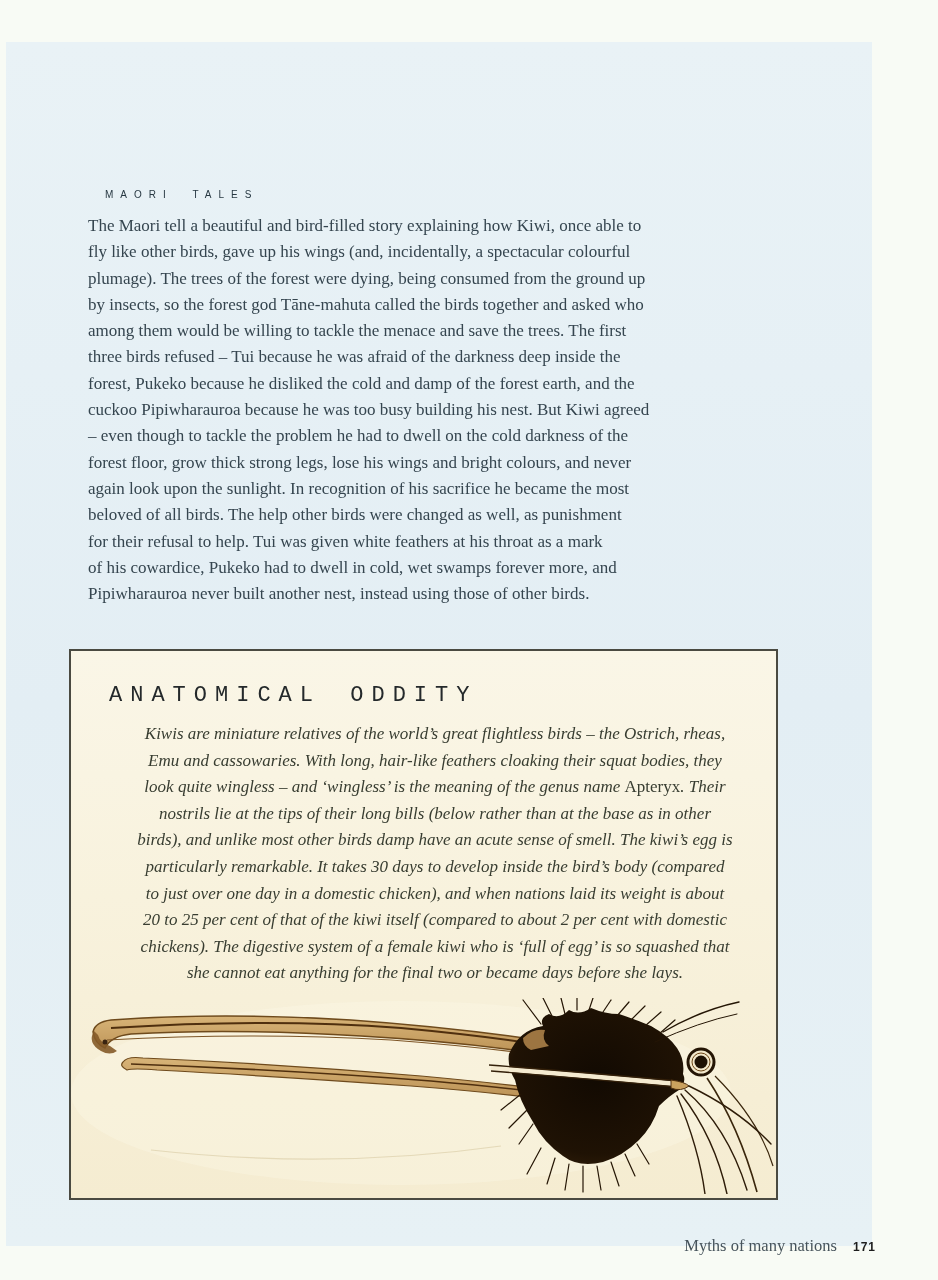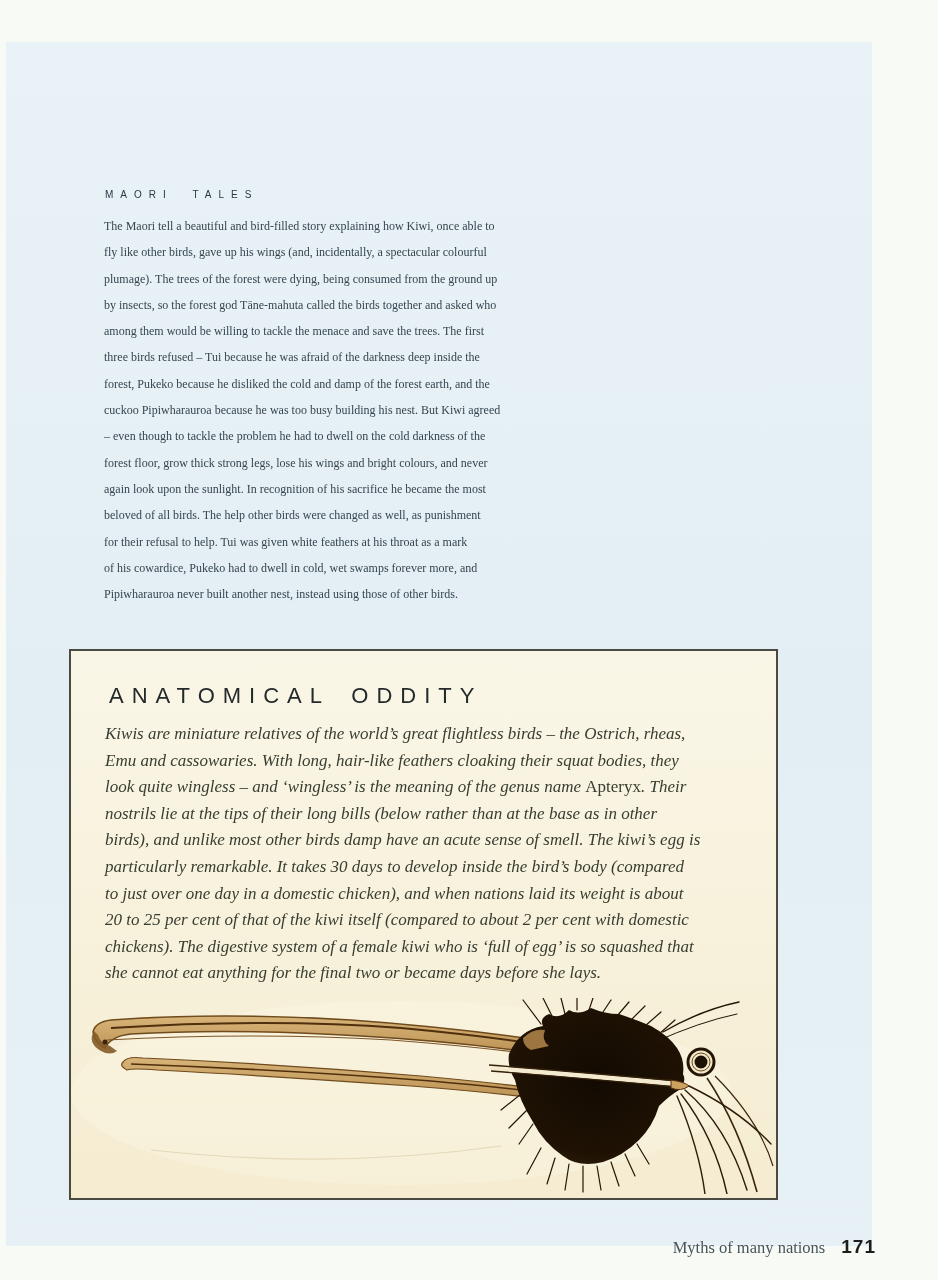--- a/index.html
+++ b/index.html
@@ -14,56 +14,56 @@
     background:linear-gradient(180deg,#e9f2f6 0%,#e3eef4 55%,#e7f1f5 100%);
   }
   
   .story-heading{
     position:absolute;left:99px;top:147px;
     font-family:"Liberation Sans","DejaVu Sans",sans-serif;
     font-size:10px;font-weight:500;color:#273842;
     letter-spacing:7px;word-spacing:10px;
   }
   .story-text{
-    position:absolute;left:98px;top:171px;width:720px;
-    font-size:12px;color:#35454f;
+    position:absolute;left:82px;top:171px;width:720px;
+    font-size:17px;color:#35454f;
   }
   .story-text .tline{white-space:nowrap;line-height:26.3px;height:26.3px;}
   
   .feature-box{
     position:absolute;left:63px;top:607px;width:705px;height:547px;
     border:2px solid #4a4a41;
     background:linear-gradient(180deg,#faf6e7 0%,#f8f2dd 45%,#f5ecd1 100%);
   }
   .box-heading{
     position:absolute;left:38px;top:32px;
-    font-family:Liberation Sans, sans-serif;
+    font-family:Liberation Mono, monospace;
     font-size:22px;font-weight:500;color:#24292b;
     letter-spacing:8px;word-spacing:8px;
   }
   .box-text{
     position:absolute;left:34px;top:70px;width:660px;
-    font-size:17px;font-style:italic;color:#383d31;
+    font-size:17px;font-style:italic;color:#383d31;text-align:center;
   }
   .box-text .tline{white-space:nowrap;line-height:26.6px;height:26.6px;}
   .box-text .roman{font-style:normal;}
   
   .illustration{
     position:absolute;left:0px;top:347px;width:704px;height:196px;
   }
   
   .footer{
     position:absolute;left:480px;top:1194px;width:390px;text-align:right;
   }
   .running-title{
     font-size:16.5px;color:#46535b;
   }
   .page-number{
     font-family:"Liberation Sans","DejaVu Sans",sans-serif;
-    font-weight:700;font-size:19px;color:#1d1d1d;margin-left:16px;letter-spacing:1px;
+    font-weight:700;font-size:12px;color:#1d1d1d;margin-left:16px;letter-spacing:1px;
   }
 </style>
 </head>
 <body>
 
 <div class="page">
 
   <div class="story-heading">MAORI TALES</div>
 
   <div class="story-text">

